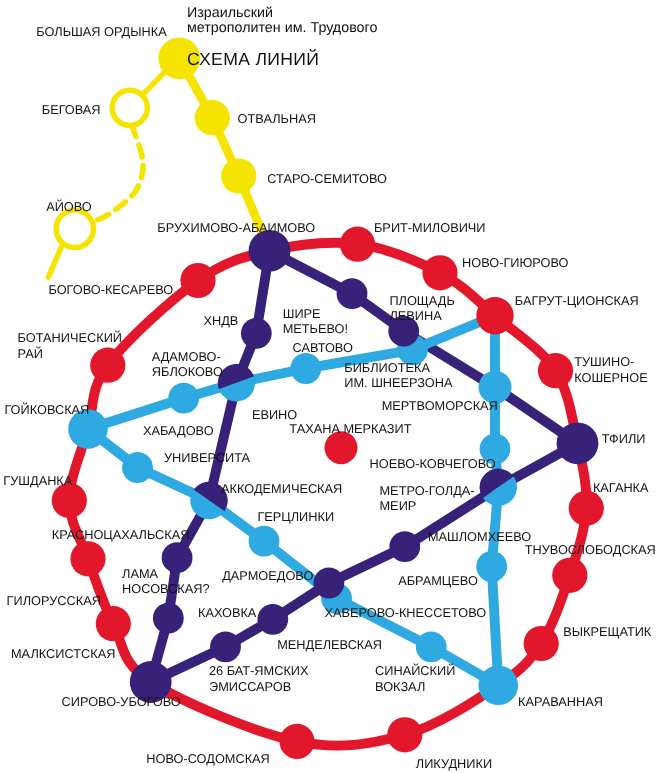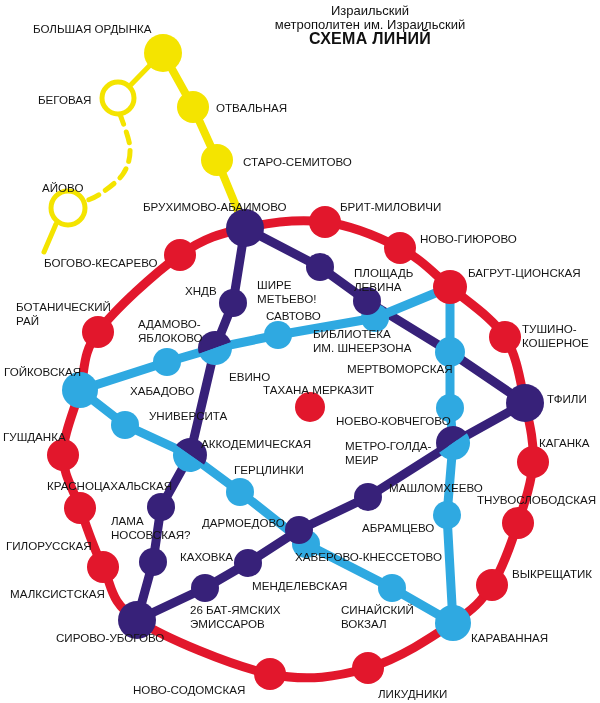--- a/index.html
+++ b/index.html
@@ -1,22 +1,22 @@
 <!DOCTYPE html>
 <html><head>
 <meta charset="utf-8">
 <style>
   html,body{margin:0;padding:0;background:#ffffff;}
   body{width:600px;height:703px;position:relative;overflow:hidden;
        font-family:"Liberation Sans", sans-serif;}
   #stage{position:absolute;left:0;top:0;width:600px;height:703px;}
   svg{position:absolute;left:0;top:0;}
-  .title{position:absolute;left:170px;top:4px;width:400px;text-align:center;
+  .title{position:absolute;left:170px;top:4px;width:400px;
          font-size:13px;line-height:14px;color:#111;}
-  .subtitle{font-weight:bold;font-size:16px;letter-spacing:.3px;}
+  .subtitle{font-weight:normal;font-size:16px;margin-top:16px;letter-spacing:.3px;}
   svg text{font-family:"Liberation Sans", sans-serif;font-size:11.6px;fill:#141414;}
 </style>
 </head>
 <body>
 
 <div id="stage">
   <svg id="map-svg" width="600" height="703" viewBox="0 0 600 703">
       <path d="M 245 228 C 269.1666666666667 222.5 299.1666666666667 218.66666666666666 325 222 C 350.8333333333333 225.33333333333334 379.1666666666667 237.16666666666666 400 248 C 420.8333333333333 258.8333333333333 432.5 272.1666666666667 450 287 C 467.5 301.8333333333333 492.5 317.6666666666667 505 337 C 517.5 356.3333333333333 520.3333333333334 382.1666666666667 525 403 C 529.6666666666666 423.8333333333333 534.1666666666666 442 533 462 C 531.8333333333334 482 524.8333333333334 502.5 518 523 C 511.1666666666667 543.5 502.8333333333333 568.3333333333334 492 585 C 481.1666666666667 601.6666666666666 473.6666666666667 609.1666666666666 453 623 C 432.3333333333333 636.8333333333334 398.5 659.5 368 668 C 337.5 676.5 308.5 682 270 674 C 231.5 666 164.83333333333334 637.8333333333334 137 620 C 109.16666666666667 602.1666666666666 112.5 585.6666666666666 103 567 C 93.5 548.3333333333334 86.66666666666667 526.6666666666666 80 508 C 73.33333333333333 489.3333333333333 63 474.6666666666667 63 455 C 63 435.3333333333333 74.16666666666667 410.5 80 390 C 85.83333333333333 369.5 81.33333333333333 354.5 98 332 C 114.66666666666667 309.5 155.5 272.3333333333333 180 255 C 204.5 237.66666666666666 220.83333333333334 233.5 245 228 Z" fill="none" stroke="#e2172c" stroke-width="9" stroke-linecap="round" stroke-linejoin="round"></path>
       <path d="M 163 53 L 193 107 L 217 160 L 245 228" fill="none" stroke="#f4e400" stroke-width="8" stroke-linecap="round" stroke-linejoin="round"></path>
       <path d="M 118 98 L 157 58" fill="none" stroke="#f4e400" stroke-width="5" stroke-linecap="round" stroke-linejoin="round"></path>
@@ -129,16 +129,16 @@
       <text x="10" y="598" fill="#141414"><tspan x="10" y="598">МАЛКСИСТСКАЯ</tspan></text>
       <text x="190" y="614" fill="#141414"><tspan x="190" y="614">26 БАТ-ЯМСКИХ</tspan><tspan x="190" y="628">ЭМИССАРОВ</tspan></text>
       <text x="341" y="614" fill="#141414"><tspan x="341" y="614">СИНАЙСКИЙ</tspan><tspan x="341" y="628">ВОКЗАЛ</tspan></text>
       <text x="56" y="642" fill="#141414"><tspan x="56" y="642">СИРОВО-УБОГОВО</tspan></text>
       <text x="471" y="642" fill="#141414"><tspan x="471" y="642">КАРАВАННАЯ</tspan></text>
       <text x="133" y="694" fill="#141414"><tspan x="133" y="694">НОВО-СОДОМСКАЯ</tspan></text>
       <text x="378" y="698" fill="#141414"><tspan x="378" y="698">ЛИКУДНИКИ</tspan></text>
     </svg>
   <div class="title">
     <div>Израильский</div>
-    <div>метрополитен им. Израильский</div>
+    <div>метрополитен им. Трудового</div>
     <div class="subtitle">СХЕМА ЛИНИЙ</div>
   </div>
 </div>
 
 </body></html>

